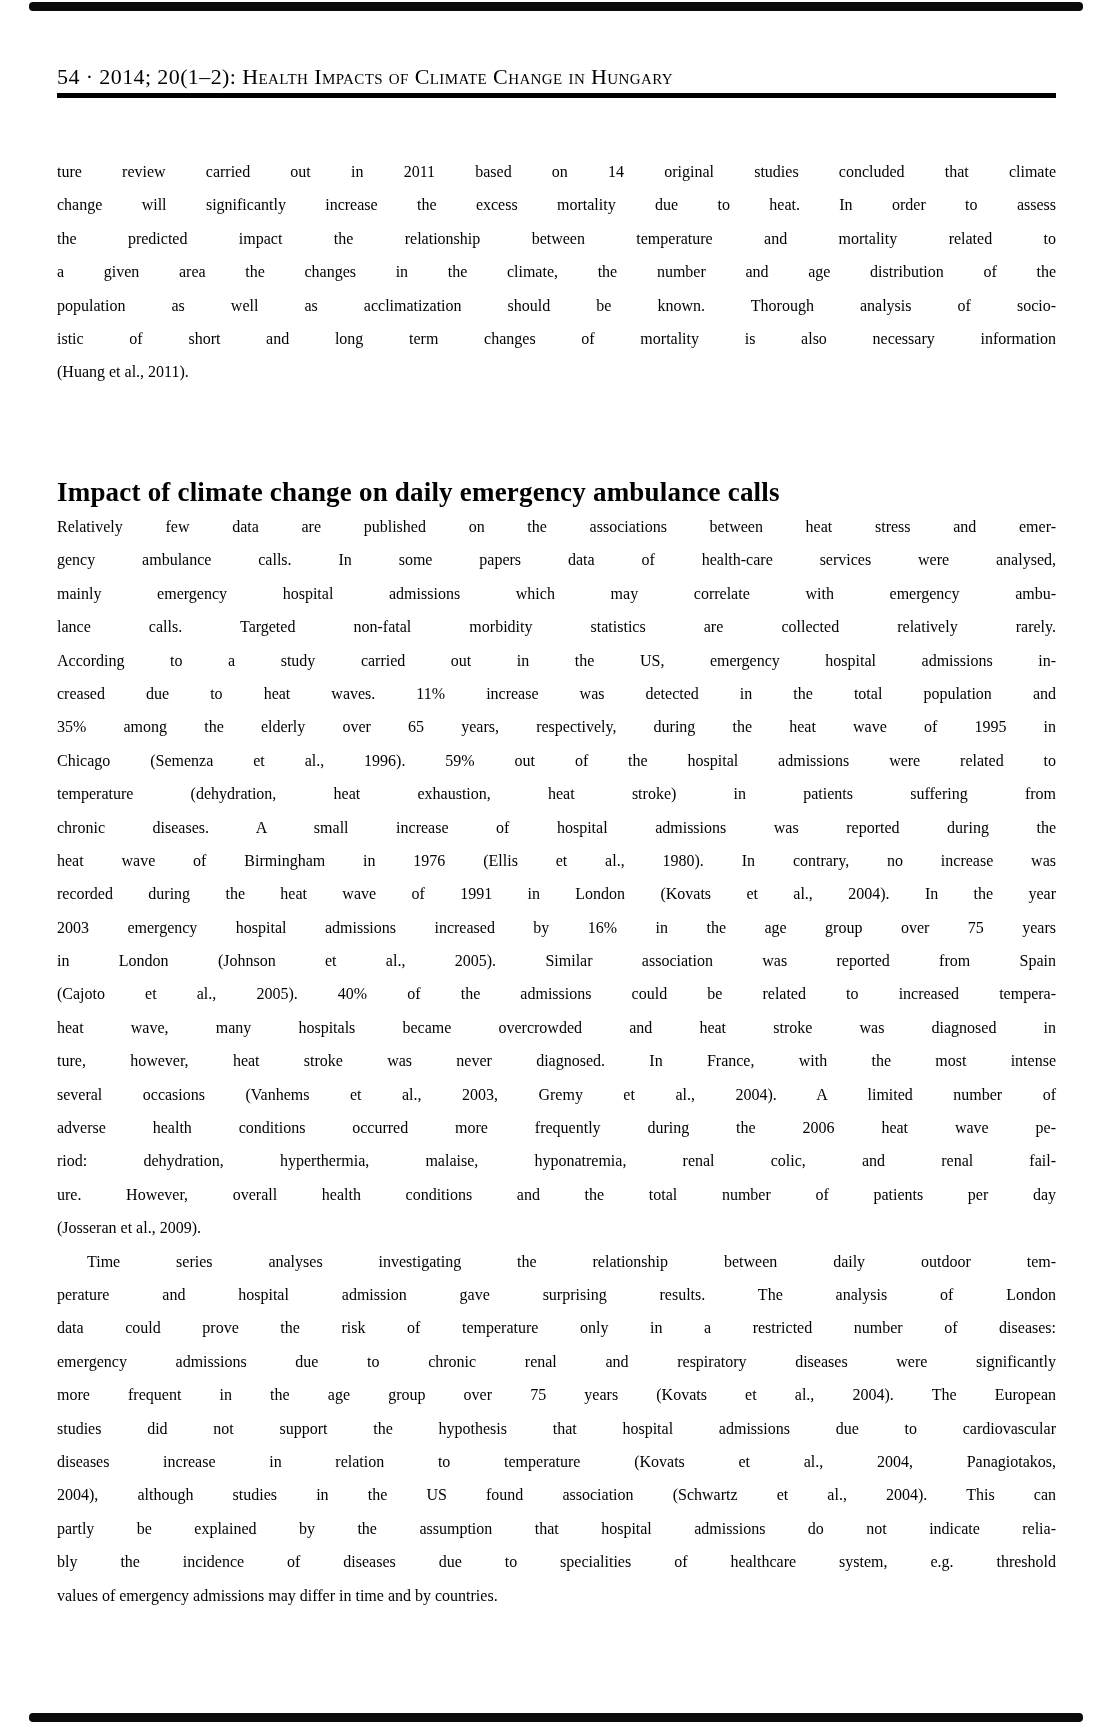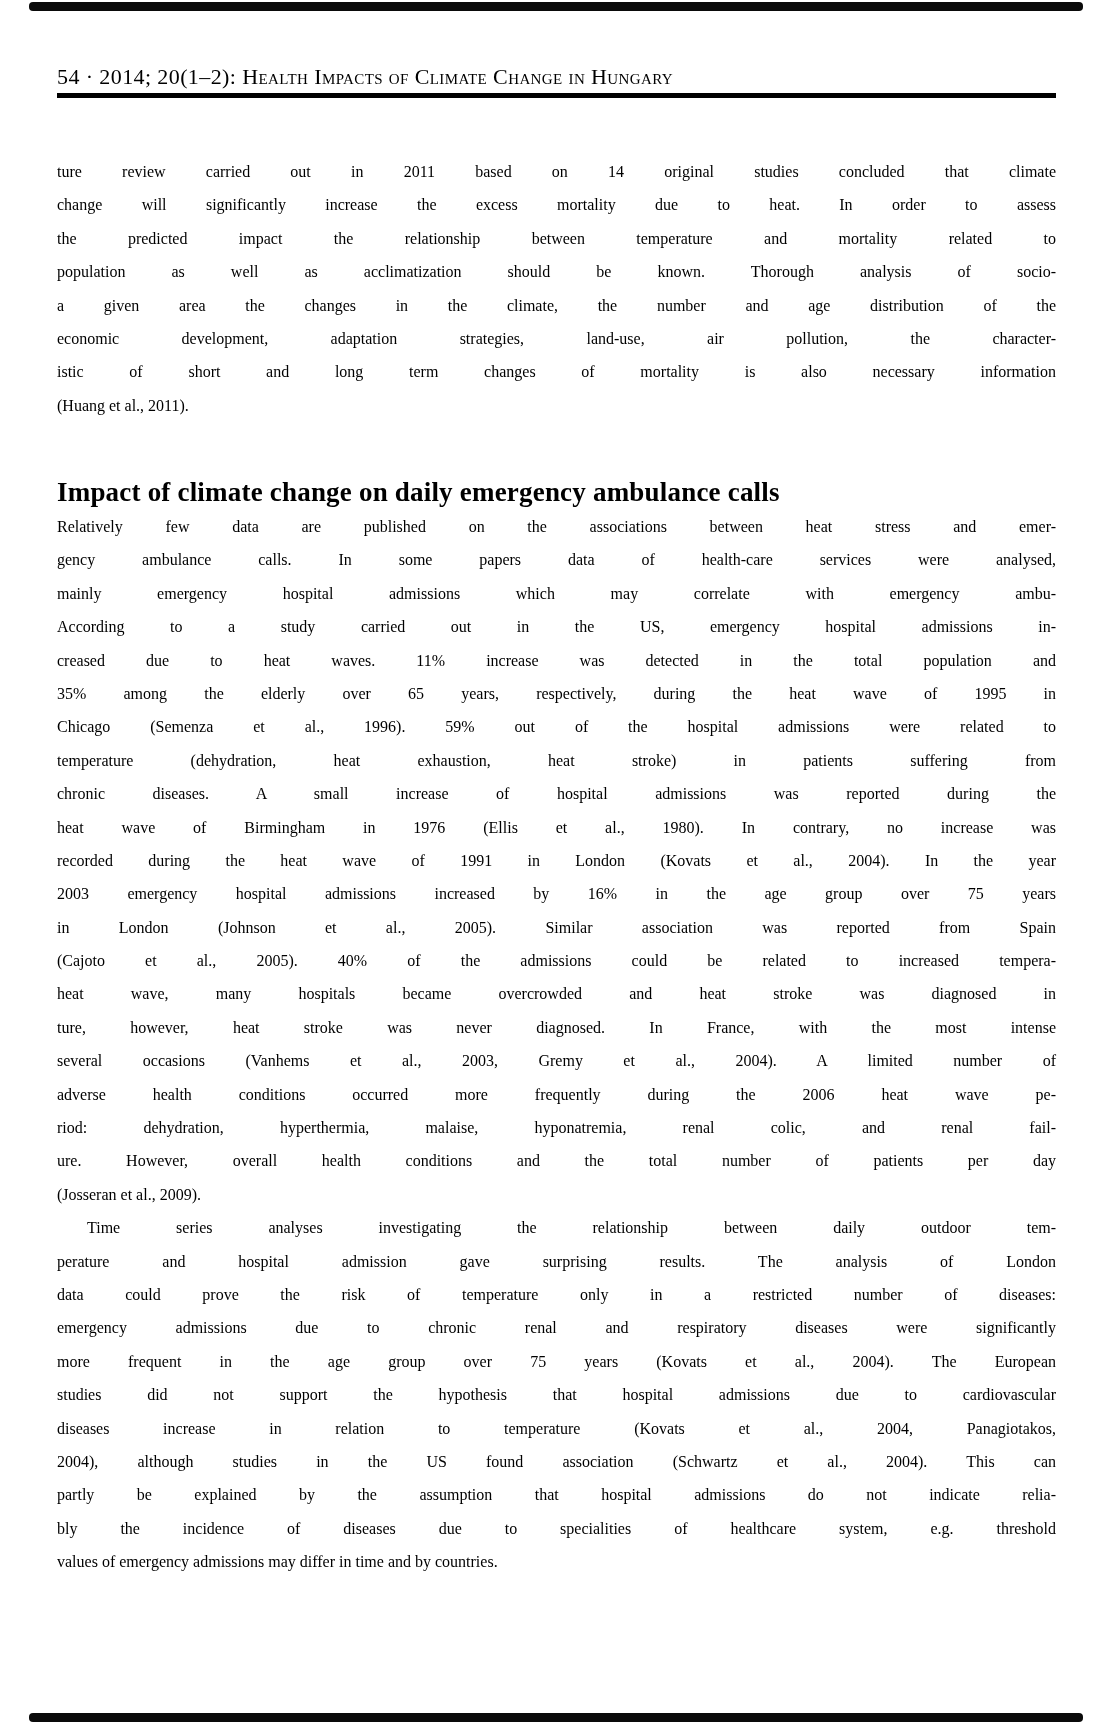--- a/index.html
+++ b/index.html
@@ -71,34 +71,34 @@
   <div class="edge-bar top"></div>
 
   <div class="running-header">54 · 2014; 20(1–2): Health Impacts of Climate Change in Hungary</div>
 
   <div class="header-rule"></div>
 
   <div class="textcol para" id="para-1">
       <div class="ln">ture review carried out in 2011 based on 14 original studies concluded that climate</div>
       <div class="ln">change will significantly increase the excess mortality due to heat. In order to assess</div>
       <div class="ln">the predicted impact the relationship between temperature and mortality related to</div>
+      <div class="ln">a given area the changes in the climate, the number and age distribution of the</div>
       <div class="ln">population as well as acclimatization should be known. Thorough analysis of socio-</div>
-      <div class="ln">a given area the changes in the climate, the number and age distribution of the</div>
-      <div class="ln">economic development, adaptation strategies, land-use, air pollution, the character-</div>
       <div class="ln">istic of short and long term changes of mortality is also necessary information</div>
       <div class="ln ln-last">(Huang et al., 2011).</div>
     </div>
 
   <h2 class="section-heading">Impact of climate change on daily emergency ambulance calls</h2>
 
   <div class="textcol" id="body-block">
     <div class="para" id="para-2">
         <div class="ln">Relatively few data are published on the associations between heat stress and emer-</div>
         <div class="ln">gency ambulance calls. In some papers data of health-care services were analysed,</div>
         <div class="ln">mainly emergency hospital admissions which may correlate with emergency ambu-</div>
+        <div class="ln">lance calls. Targeted non-fatal morbidity statistics are collected relatively rarely.</div>
         <div class="ln">According to a study carried out in the US, emergency hospital admissions in-</div>
         <div class="ln">creased due to heat waves. 11% increase was detected in the total population and</div>
         <div class="ln">35% among the elderly over 65 years, respectively, during the heat wave of 1995 in</div>
         <div class="ln">Chicago (Semenza et al., 1996). 59% out of the hospital admissions were related to</div>
         <div class="ln">temperature (dehydration, heat exhaustion, heat stroke) in patients suffering from</div>
         <div class="ln">chronic diseases. A small increase of hospital admissions was reported during the</div>
         <div class="ln">heat wave of Birmingham in 1976 (Ellis et al., 1980). In contrary, no increase was</div>
         <div class="ln">recorded during the heat wave of 1991 in London (Kovats et al., 2004). In the year</div>
         <div class="ln">2003 emergency hospital admissions increased by 16% in the age group over 75 years</div>
         <div class="ln">in London (Johnson et al., 2005). Similar association was reported from Spain</div>

